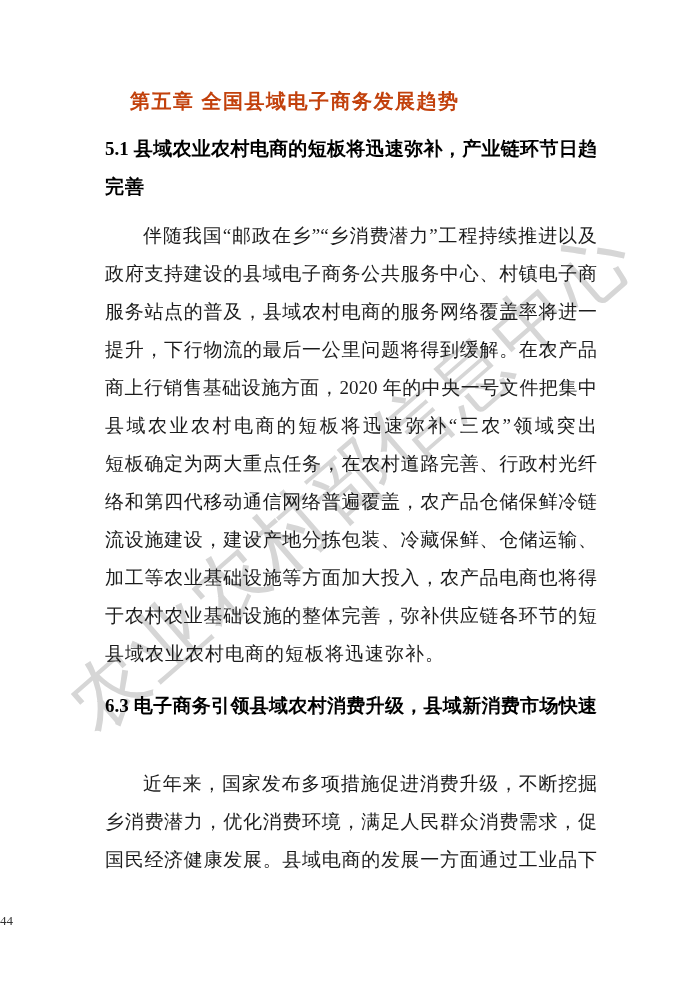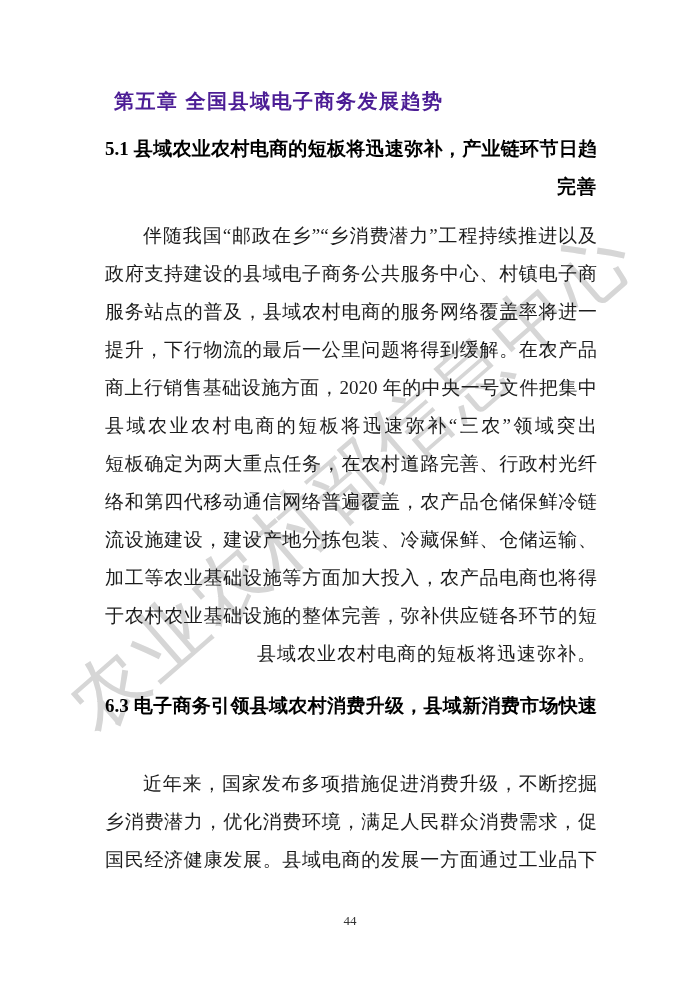--- a/index.html
+++ b/index.html
@@ -12,38 +12,38 @@
   .watermark {
     position:absolute; left:352px; top:480px;
     transform:translate(-50%,-50%) rotate(-41deg);
     font-size:76px; letter-spacing:4px; white-space:nowrap;
     color:#d6d6d6; z-index:0;
     font-family:"Liberation Serif", serif;
     user-select:none;
   }
   .content { position:relative; z-index:1; }
   .chapter-title {
-    position:absolute; left:114px; top:88px;
+    position:absolute; left:130px; top:88px;
     font-family:"Liberation Sans", sans-serif;
     font-weight:bold; font-size:20px; letter-spacing:1.5px;
-    color:#4c1d95; white-space:nowrap;
+    color:#c2410c; white-space:nowrap;
   }
   .block { position:absolute; left:105px; width:492px; }
   .line  { height:38px; line-height:38px; font-size:19px; overflow:hidden; }
   .jline { text-align:justify; text-align-last:justify; }
   .indent { text-indent:2em; }
-  .plain { letter-spacing:1px;text-align:right; }
+  .plain { letter-spacing:1px; }
   .heading .line { font-weight:bold; color:#000000; }
   .sec1-heading { top:130px; }
   .para1        { top:217px; }
   .sec2-heading { top:687px; }
   .para2        { top:765px; }
   .page-number {
     position:absolute; left:0; top:913px; width:700px;
-    text-align:center; font-size:13px; color:#333333;
+    text-align:left; font-size:13px; color:#333333;
     font-family:"Liberation Serif", serif;
   }
 </style>
 </head>
 <body>
 
 <div class="page">
 
   <div class="watermark">农业农村部信息中心</div>
 

